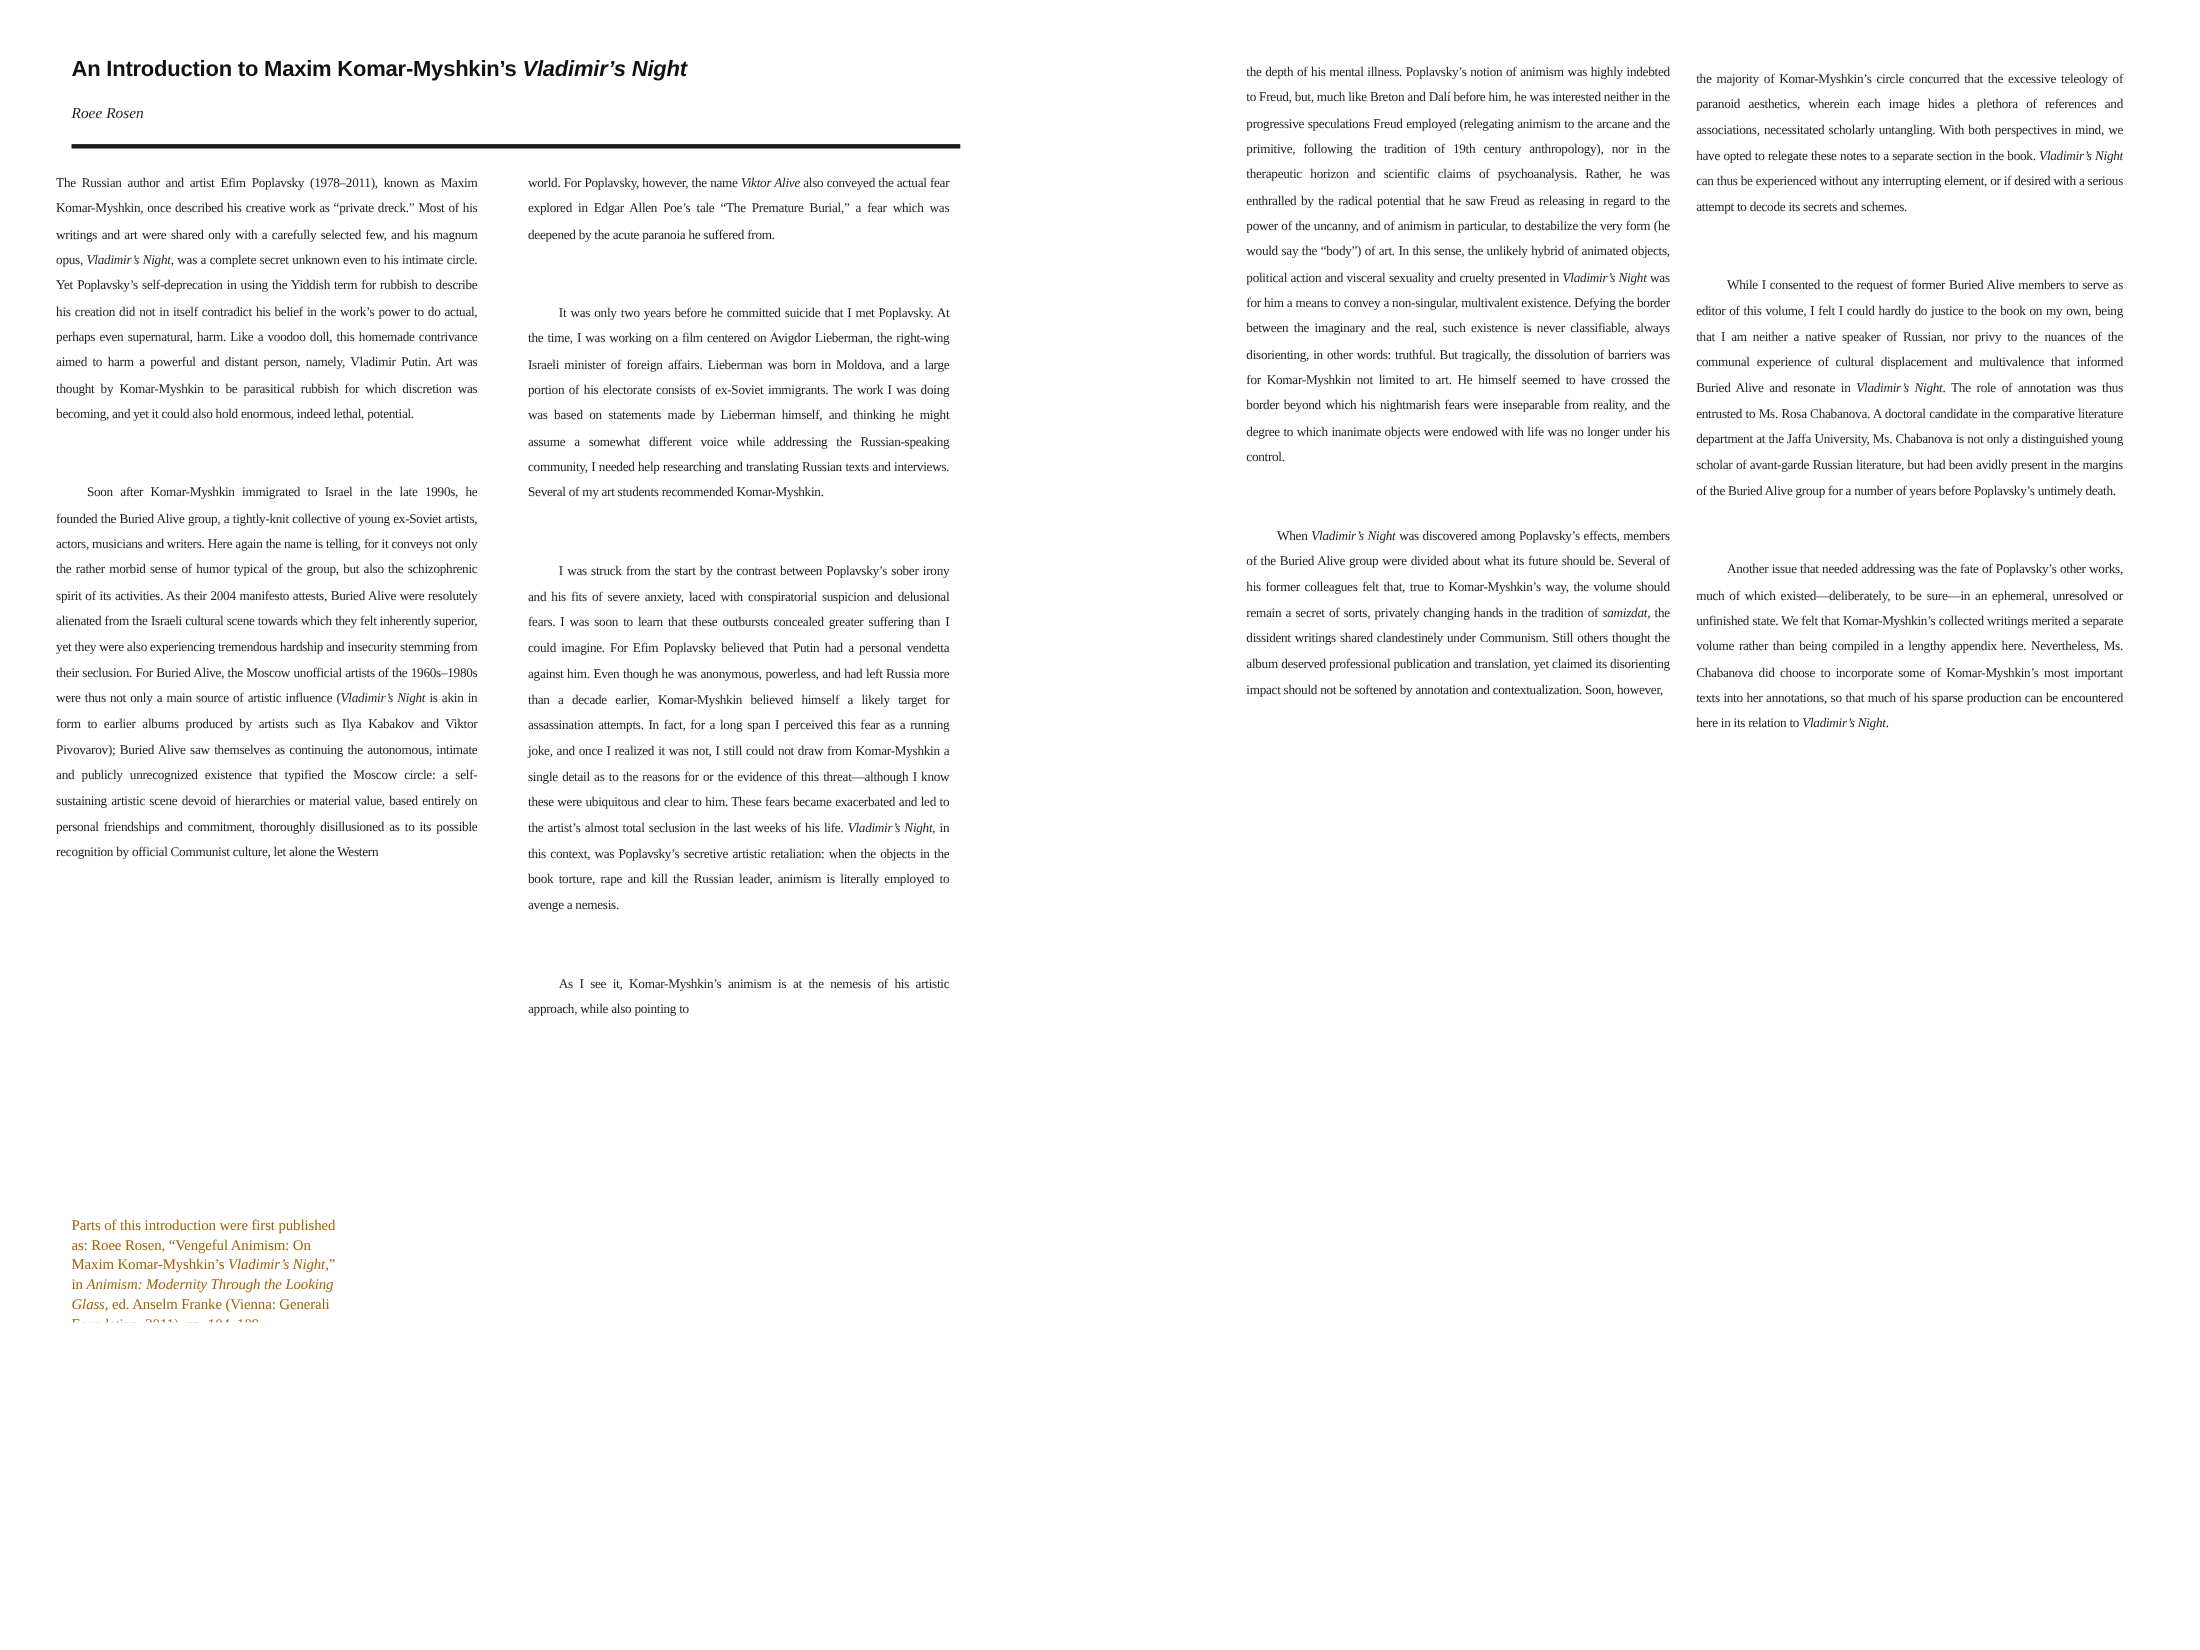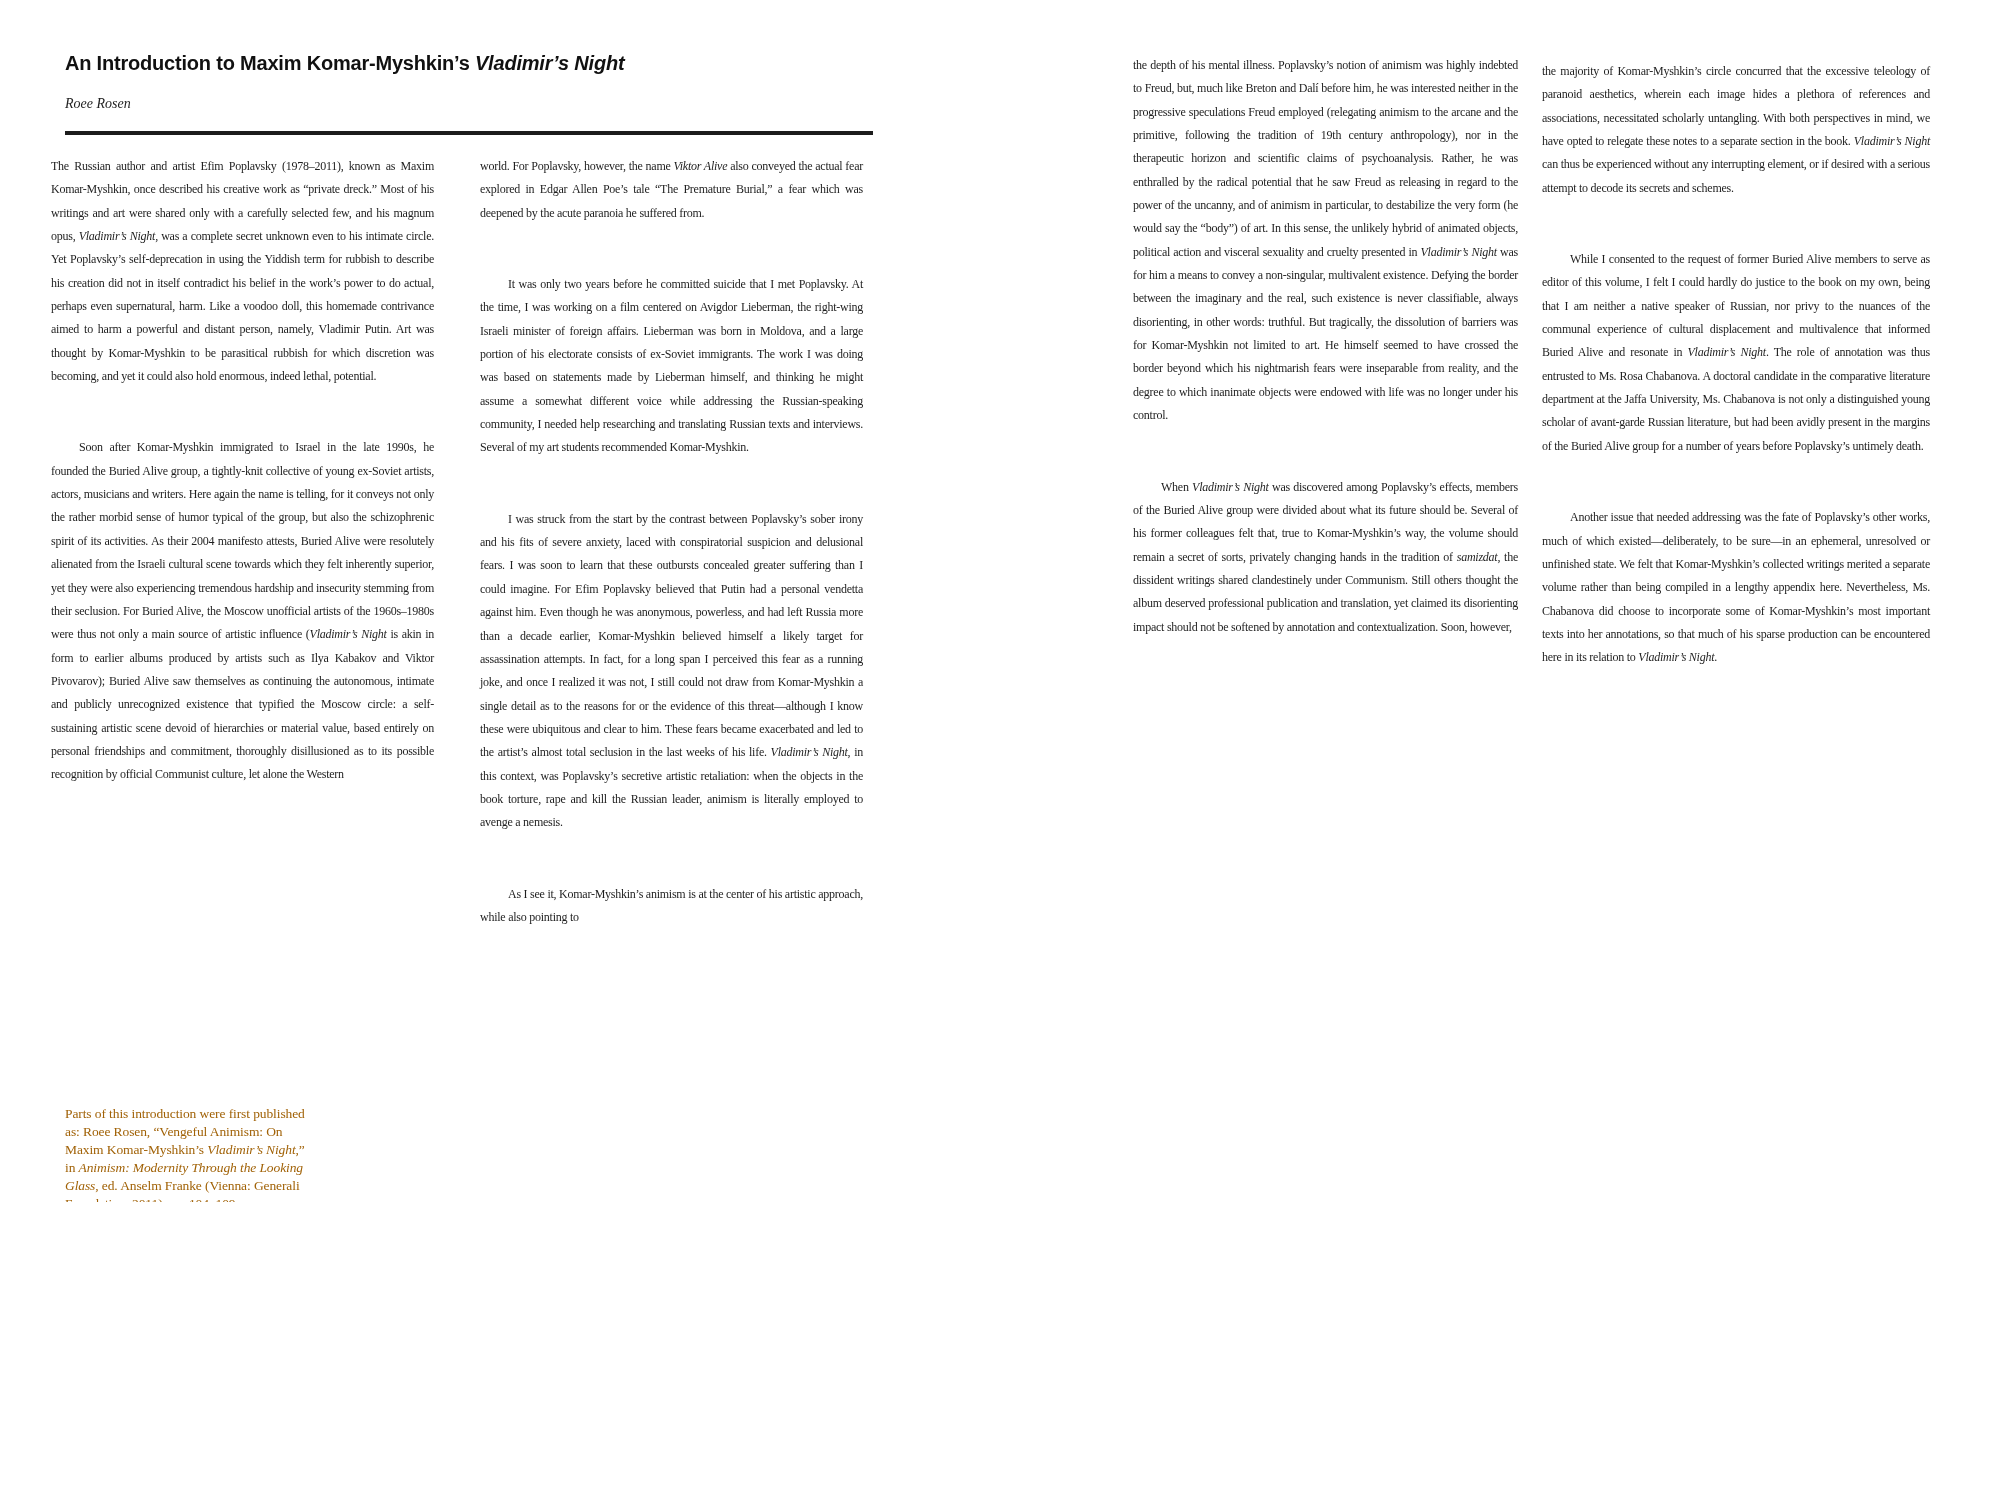--- a/index.html
+++ b/index.html
@@ -63,21 +63,21 @@
     <div class="author">Roee Rosen</div>
     <div class="rule"></div>
     <div class="col" id="col1">
         <p class="para">The Russian author and artist Efim Poplavsky (1978–2011), known as Maxim Komar-Myshkin, once described his creative work as “private dreck.” Most of his writings and art were shared only with a carefully selected few, and his magnum opus, <i>Vladimir’s Night</i>, was a complete secret unknown even to his intimate circle. Yet Poplavsky’s self-deprecation in using the Yiddish term for rubbish to describe his creation did not in itself contradict his belief in the work’s power to do actual, perhaps even supernatural, harm. Like a voodoo doll, this homemade contrivance aimed to harm a powerful and distant person, namely, Vladimir Putin. Art was thought by Komar-Myshkin to be parasitical rubbish for which discretion was becoming, and yet it could also hold enormous, indeed lethal, potential.</p>
         <p class="para indent">Soon after Komar-Myshkin immigrated to Israel in the late 1990s, he founded the Buried Alive group, a tightly-knit collective of young ex-Soviet artists, actors, musicians and writers. Here again the name is telling, for it conveys not only the rather morbid sense of humor typical of the group, but also the schizophrenic spirit of its activities. As their 2004 manifesto attests, Buried Alive were resolutely alienated from the Israeli cultural scene towards which they felt inherently superior, yet they were also experiencing tremendous hardship and insecurity stemming from their seclusion. For Buried Alive, the Moscow unofficial artists of the 1960s–1980s were thus not only a main source of artistic influence (<i>Vladimir’s Night</i> is akin in form to earlier albums produced by artists such as Ilya Kabakov and Viktor Pivovarov); Buried Alive saw themselves as continuing the autonomous, intimate and publicly unrecognized existence that typified the Moscow circle: a self-sustaining artistic scene devoid of hierarchies or material value, based entirely on personal friendships and commitment, thoroughly disillusioned as to its possible recognition by official Communist culture, let alone the Western</p>
       </div>
     <div class="col" id="col2">
         <p class="para">world. For Poplavsky, however, the name <i>Viktor Alive</i> also conveyed the actual fear explored in Edgar Allen Poe’s tale “The Premature Burial,” a fear which was deepened by the acute paranoia he suffered from.</p>
         <p class="para indent">It was only two years before he committed suicide that I met Poplavsky. At the time, I was working on a film centered on Avigdor Lieberman, the right-wing Israeli minister of foreign affairs. Lieberman was born in Moldova, and a large portion of his electorate consists of ex-Soviet immigrants. The work I was doing was based on statements made by Lieberman himself, and thinking he might assume a somewhat different voice while addressing the Russian-speaking community, I needed help researching and translating Russian texts and interviews. Several of my art students recommended Komar-Myshkin.</p>
         <p class="para indent">I was struck from the start by the contrast between Poplavsky’s sober irony and his fits of severe anxiety, laced with conspiratorial suspicion and delusional fears. I was soon to learn that these outbursts concealed greater suffering than I could imagine. For Efim Poplavsky believed that Putin had a personal vendetta against him. Even though he was anonymous, powerless, and had left Russia more than a decade earlier, Komar-Myshkin believed himself a likely target for assassination attempts. In fact, for a long span I perceived this fear as a running joke, and once I realized it was not, I still could not draw from Komar-Myshkin a single detail as to the reasons for or the evidence of this threat—although I know these were ubiquitous and clear to him. These fears became exacerbated and led to the artist’s almost total seclusion in the last weeks of his life. <i>Vladimir’s Night</i>, in this context, was Poplavsky’s secretive artistic retaliation: when the objects in the book torture, rape and kill the Russian leader, animism is literally employed to avenge a nemesis.</p>
-        <p class="para indent">As I see it, Komar-Myshkin’s animism is at the center of his artistic approach, while also pointing to</p>
+        <p class="para indent">As I see it, Komar-Myshkin’s animism is at the nemesis of his artistic approach, while also pointing to</p>
       </div>
     <aside class="footnote">Parts of this introduction were first published as: Roee Rosen, “Vengeful Animism: On Maxim Komar-Myshkin’s <i>Vladimir’s Night</i>,” in <i>Animism: Modernity Through the Looking Glass</i>, ed. Anselm Franke (Vienna: Generali Foundation, 2011), pp. 104–109.</aside>
     <div class="pageno" id="page4">4</div>
   </section>
 
   <section>
     <div class="col" id="col3">
         <p class="para">the depth of his mental illness. Poplavsky’s notion of animism was highly indebted to Freud, but, much like Breton and Dalí before him, he was interested neither in the progressive speculations Freud employed (relegating animism to the arcane and the primitive, following the tradition of 19th century anthropology), nor in the therapeutic horizon and scientific claims of psychoanalysis. Rather, he was enthralled by the radical potential that he saw Freud as releasing in regard to the power of the uncanny, and of animism in particular, to destabilize the very form (he would say the “body”) of art. In this sense, the unlikely hybrid of animated objects, political action and visceral sexuality and cruelty presented in <i>Vladimir’s Night</i> was for him a means to convey a non-singular, multivalent existence. Defying the border between the imaginary and the real, such existence is never classifiable, always disorienting, in other words: truthful. But tragically, the dissolution of barriers was for Komar-Myshkin not limited to art. He himself seemed to have crossed the border beyond which his nightmarish fears were inseparable from reality, and the degree to which inanimate objects were endowed with life was no longer under his control.</p>
         <p class="para indent">When <i>Vladimir’s Night</i> was discovered among Poplavsky’s effects, members of the Buried Alive group were divided about what its future should be. Several of his former colleagues felt that, true to Komar-Myshkin’s way, the volume should remain a secret of sorts, privately changing hands in the tradition of <i>samizdat</i>, the dissident writings shared clandestinely under Communism. Still others thought the album deserved professional publication and translation, yet claimed its disorienting impact should not be softened by annotation and contextualization. Soon, however,</p>
       </div>

